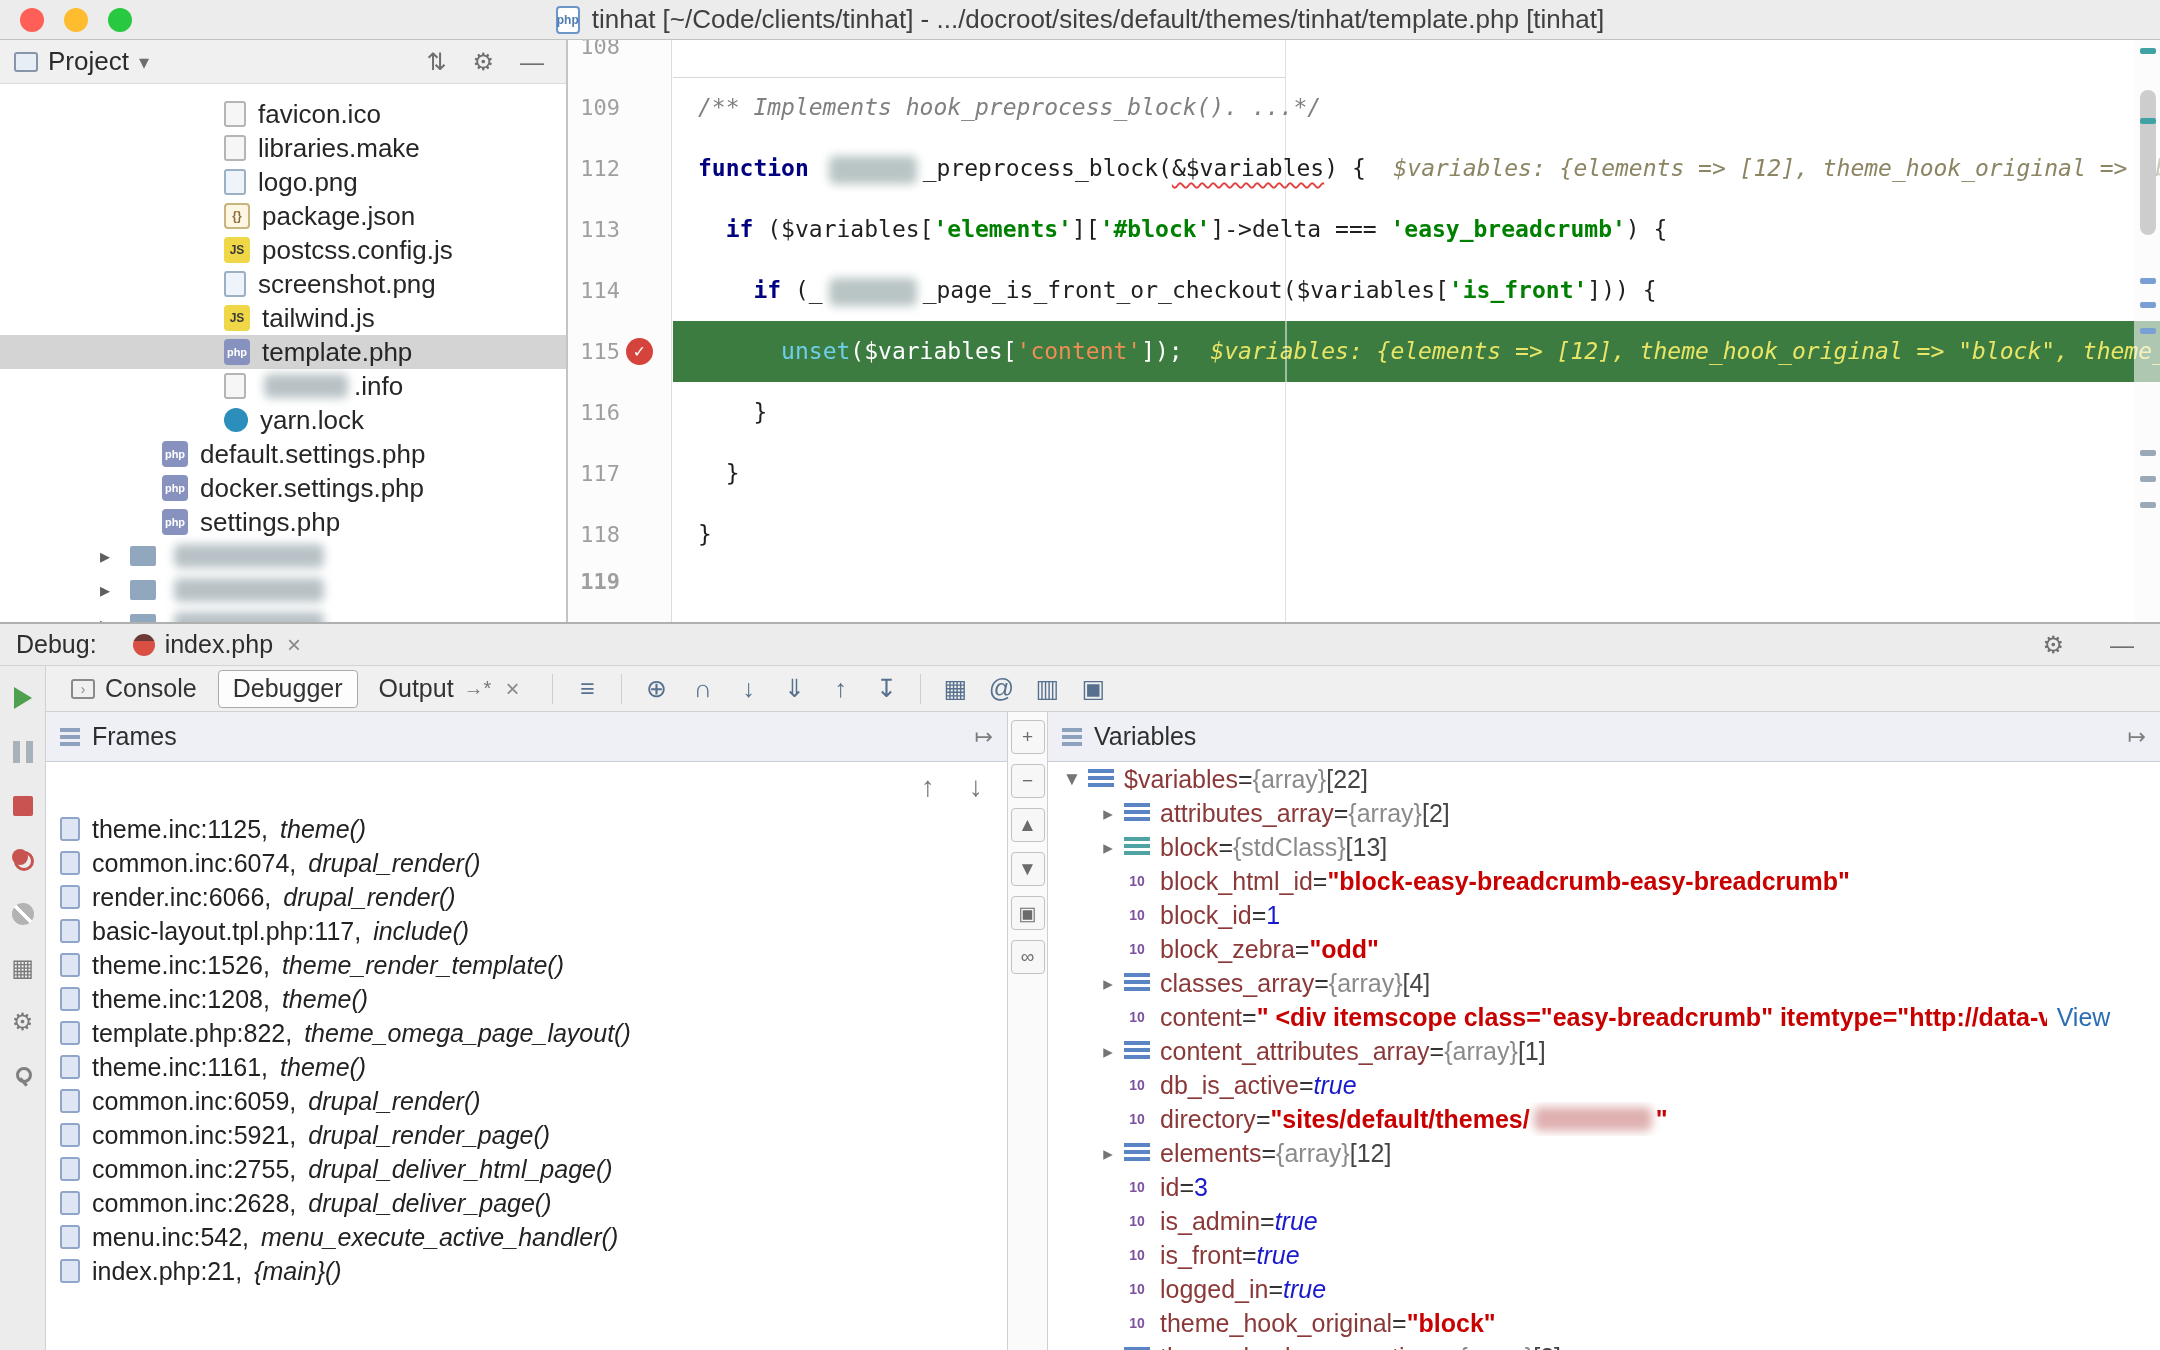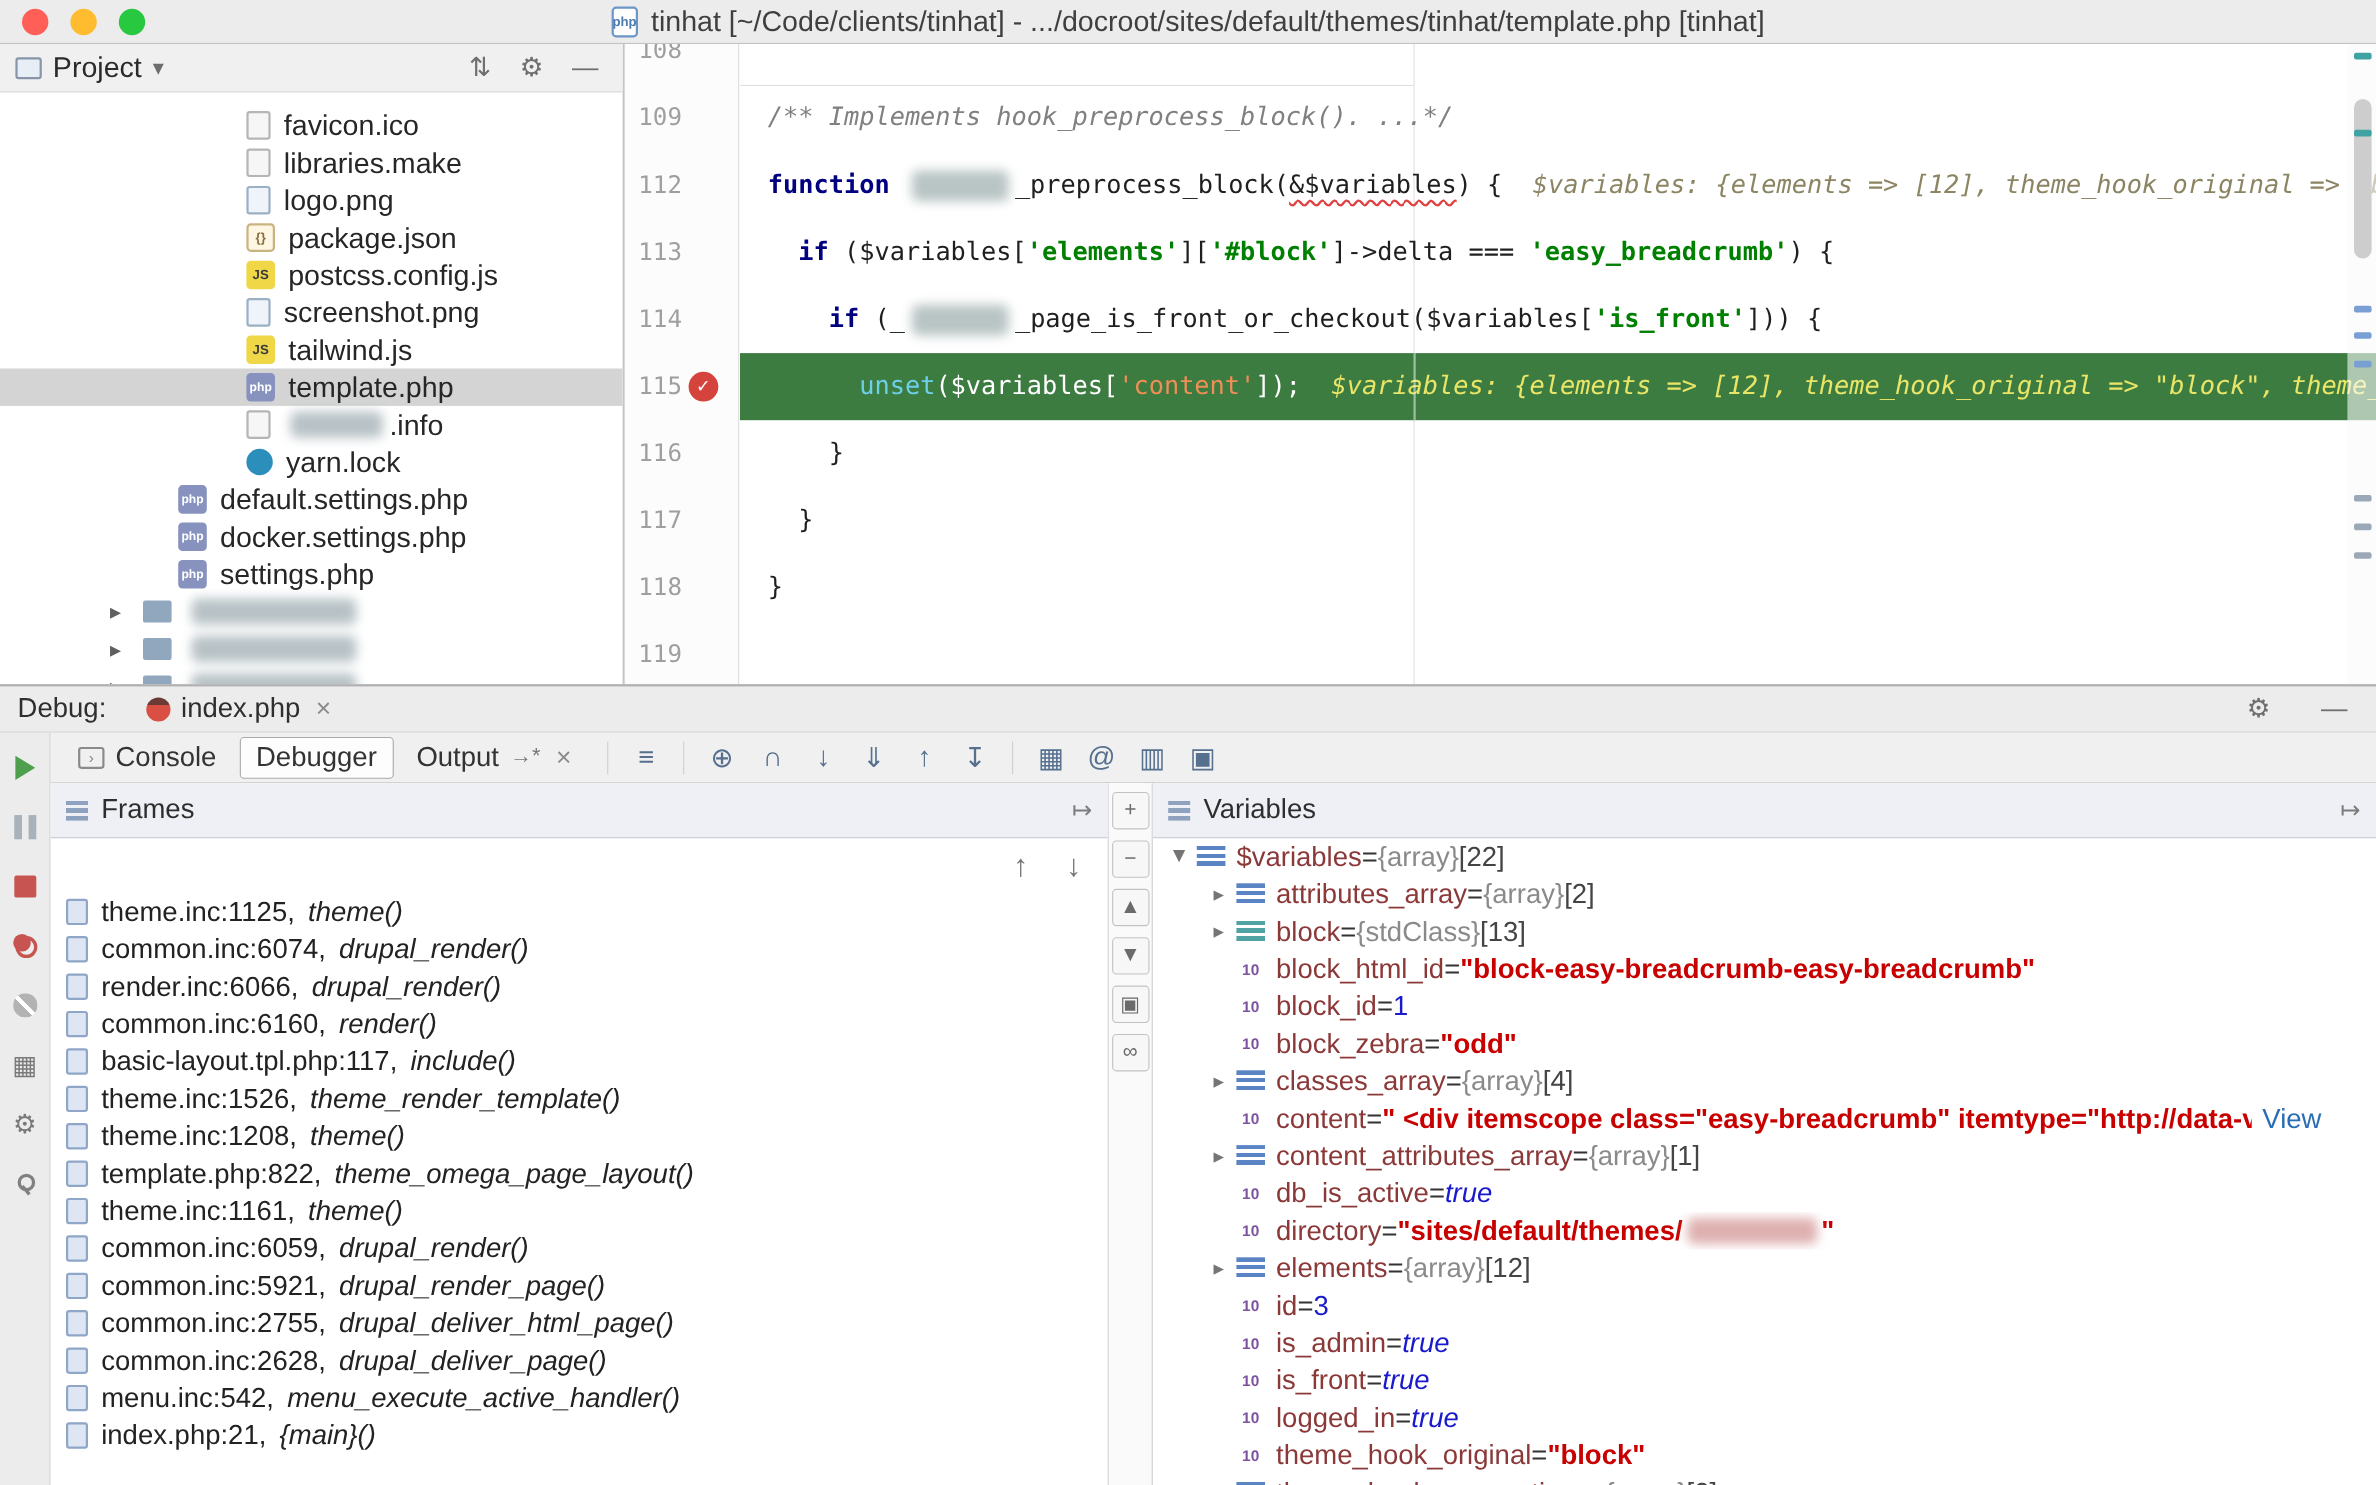--- a/index.html
+++ b/index.html
@@ -267,21 +267,21 @@
       <div class="elines">
           <div class="eline" style="top: -24px;"><span class="lnum">108</span><span class="code"></span></div>
           <div class="eline" style="top: 37px;"><div class="msep"></div><span class="lnum">109</span><span class="code"><span class="cmt">/** Implements hook_preprocess_block(). ...*/</span></span></div>
           <div class="eline" style="top: 98px;"><span class="lnum">112</span><span class="code"><span class="kw">function </span><span class="blur code-blur" style="width: 88px;"></span><span class="pln">_preprocess_block(</span><span class="pln err">&amp;$variables</span><span class="pln">) {</span><span class="hint">  $variables: {elements =&gt; [12], theme_hook_original =&gt; "block", theme_hook_suggestion</span></span></div>
           <div class="eline" style="top: 159px;"><span class="lnum">113</span><span class="code"><span class="pln">  </span><span class="kw">if </span><span class="pln">(</span><span class="pln">$variables</span><span class="pln">[</span><span class="str">'elements'</span><span class="pln">][</span><span class="str">'#block'</span><span class="pln">]-&gt;delta === </span><span class="str">'easy_breadcrumb'</span><span class="pln">) {</span></span></div>
           <div class="eline" style="top: 220px;"><span class="lnum">114</span><span class="code"><span class="pln">    </span><span class="kw">if </span><span class="pln">(_</span><span class="blur code-blur" style="width: 88px;"></span><span class="pln">_page_is_front_or_checkout(</span><span class="pln">$variables</span><span class="pln">[</span><span class="str">'is_front'</span><span class="pln">])) {</span></span></div>
           <div class="eline exec" style="top: 281px;"><span class="lnum">115</span><span class="bpdot">✓</span><span class="code"><span class="plnx">      </span><span class="kwx">unset</span><span class="plnx">(</span><span class="plnx">$variables</span><span class="plnx">[</span><span class="strx">'content'</span><span class="plnx">]);</span><span class="hintx">  $variables: {elements =&gt; [12], theme_hook_original =&gt; "block", theme_hook_sugg</span></span></div>
           <div class="eline" style="top: 342px;"><span class="lnum">116</span><span class="code"><span class="pln">    }</span></span></div>
           <div class="eline" style="top: 403px;"><span class="lnum">117</span><span class="code"><span class="pln">  }</span></span></div>
           <div class="eline" style="top: 464px;"><span class="lnum">118</span><span class="code"><span class="pln">}</span></span></div>
-          <div class="eline" style="top: 525px;"><span class="lnum">119</span><span class="code"></span></div>
+          <div class="eline" style="top: 511px; font-weight: bold;"><span class="lnum">119</span><span class="code"></span></div>
         </div>
       <div class="escroll">
         <div class="ethumb"></div>
       <div class="emark" style="top: 8px; background: rgb(63, 163, 163);"></div>
           <div class="emark" style="top: 78px; background: rgb(63, 163, 163);"></div>
           <div class="emark" style="top: 238px; background: rgb(122, 159, 212);"></div>
           <div class="emark" style="top: 262px; background: rgb(122, 159, 212);"></div>
           <div class="emark" style="top: 288px; background: rgb(122, 159, 212);"></div>
           <div class="emark" style="top: 410px; background: rgb(154, 168, 184);"></div>
           <div class="emark" style="top: 436px; background: rgb(154, 168, 184);"></div>
@@ -380,25 +380,20 @@
                   <span class="floc">common.inc:6074, </span>
                   <span class="ffunc">drupal_render()</span>
                 </div>
                 <div class="frow">
                   <span class="frameicon"></span>
                   <span class="floc">render.inc:6066, </span>
                   <span class="ffunc">drupal_render()</span>
                 </div>
                 <div class="frow">
                   <span class="frameicon"></span>
-                  <span class="floc">common.inc:6160, </span>
-                  <span class="ffunc">render()</span>
-                </div>
-                <div class="frow">
-                  <span class="frameicon"></span>
                   <span class="floc">basic-layout.tpl.php:117, </span>
                   <span class="ffunc">include()</span>
                 </div>
                 <div class="frow">
                   <span class="frameicon"></span>
                   <span class="floc">theme.inc:1526, </span>
                   <span class="ffunc">theme_render_template()</span>
                 </div>
                 <div class="frow">
                   <span class="frameicon"></span>

